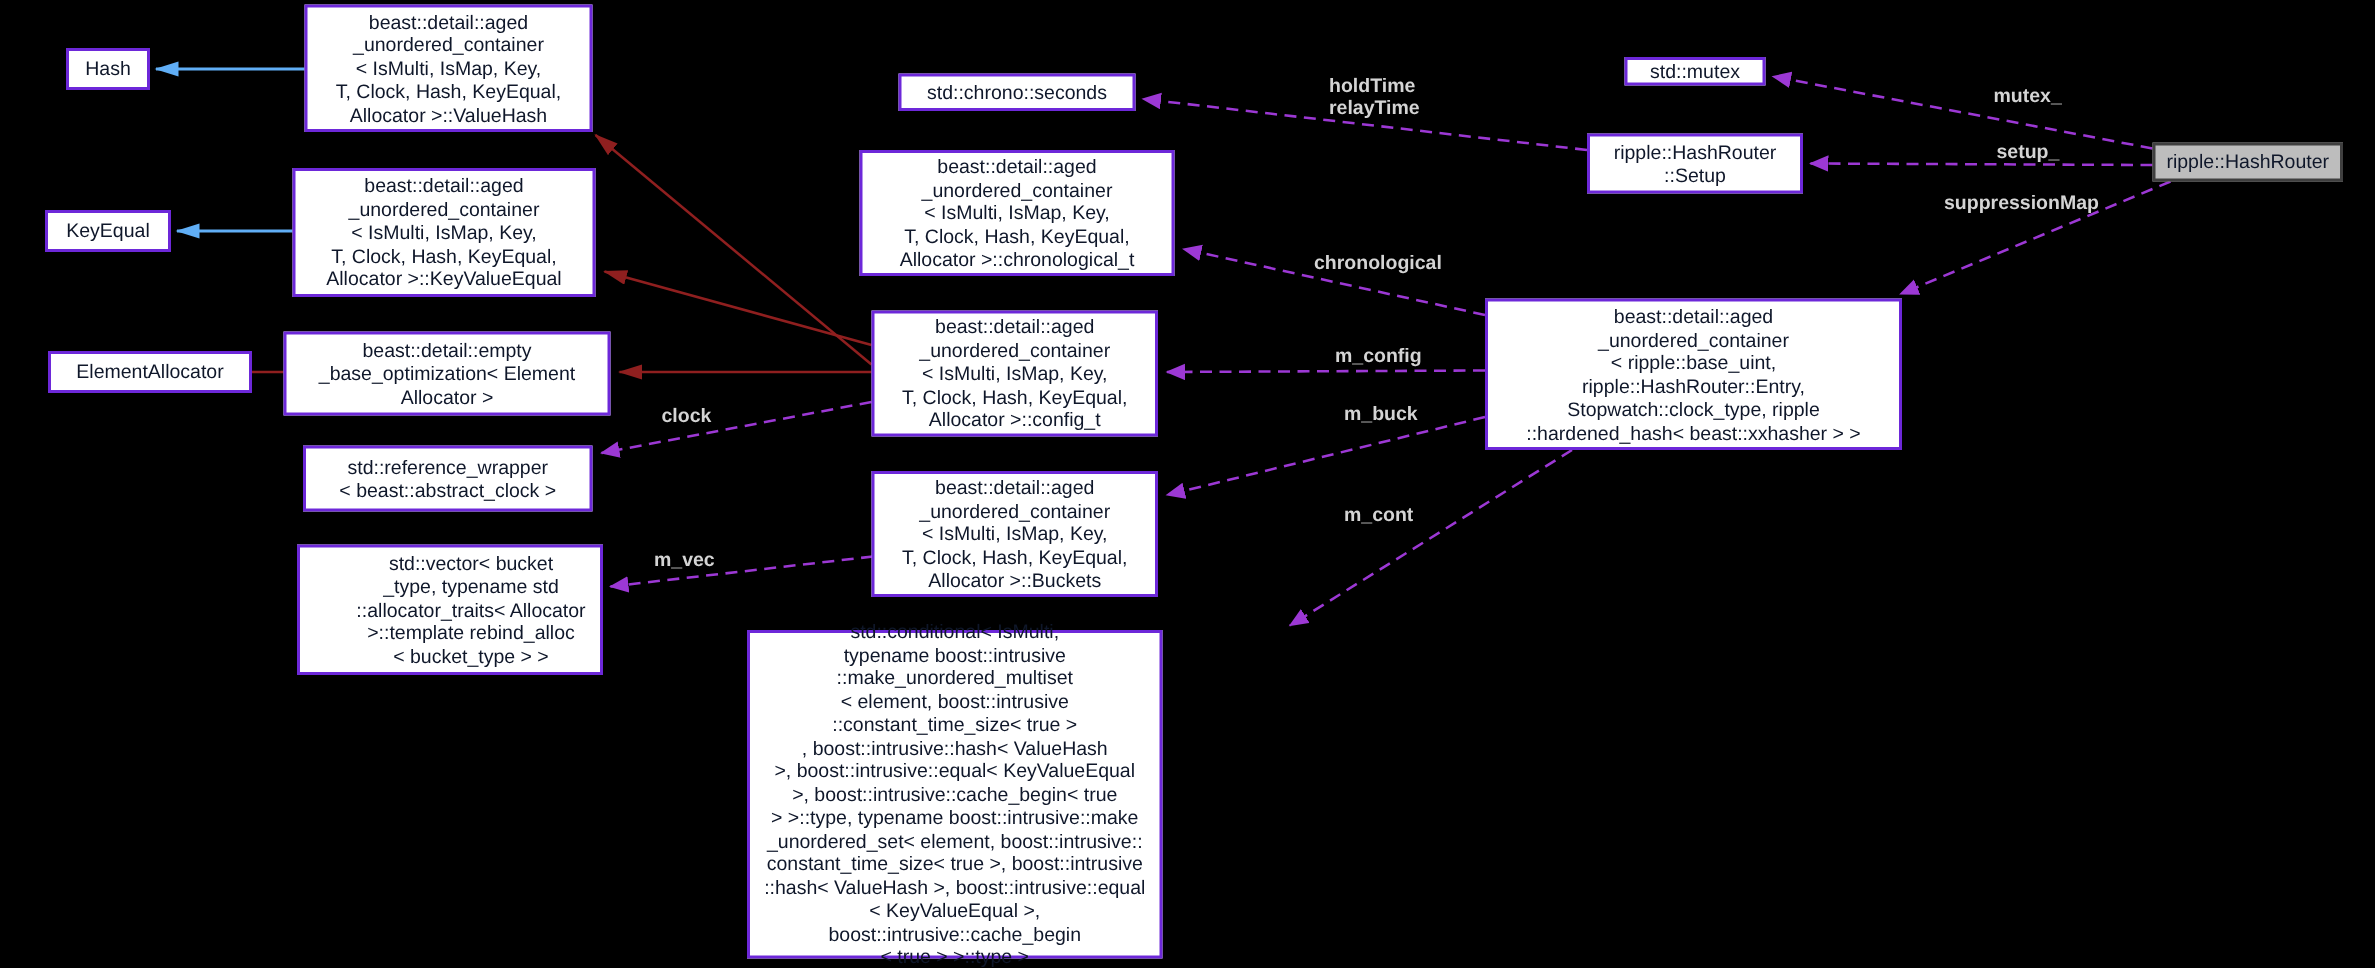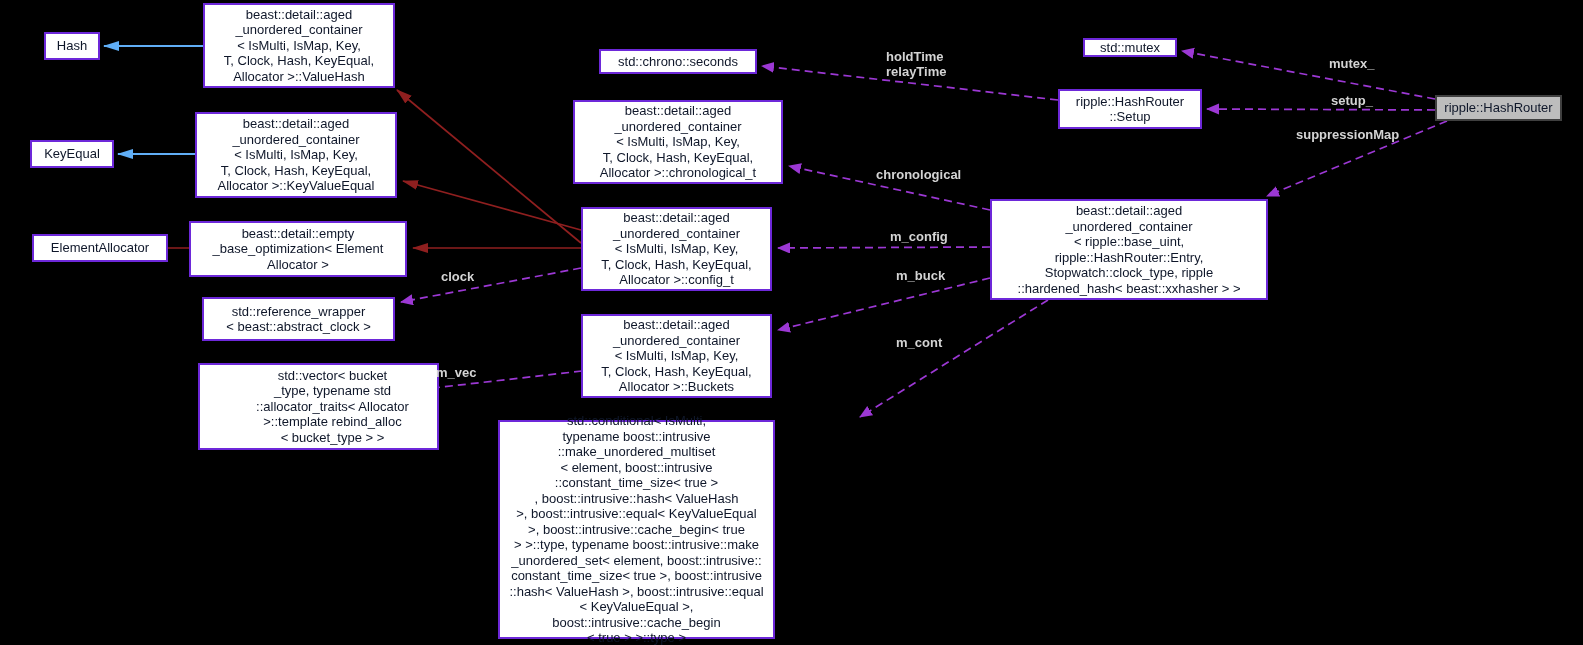--- a/index.html
+++ b/index.html
@@ -89,21 +89,21 @@
 _unordered_container
 &lt; IsMulti, IsMap, Key,
 T, Clock, Hash, KeyEqual,
 Allocator &gt;::KeyValueEqual</div>
       <div class="node" style="left: 4px; top: 234px; width: 136px; height: 28px; margin-left: 28px;">ElementAllocator</div>
       <div class="node" style="left: 189px; top: 221px; width: 218px; height: 56px;">beast::detail::empty
 _base_optimization&lt; Element
 Allocator &gt;</div>
       <div class="node" style="left: 202px; top: 297px; width: 193px; height: 44px;">std::reference_wrapper
 &lt; beast::abstract_clock &gt;</div>
-      <div class="node" style="left: 198px; top: 363px; width: 241px; height: 87px; padding-left: 31px;">std::vector&lt; bucket
+      <div class="node" style="left: 198px; top: 363px; width: 204px; height: 87px; padding-left: 31px;">std::vector&lt; bucket
 _type, typename std
 ::allocator_traits&lt; Allocator
 &gt;::template rebind_alloc
 &lt; bucket_type &gt; &gt;</div>
       <div class="node" style="left: 599px; top: 49px; width: 158px; height: 25px;">std::chrono::seconds</div>
       <div class="node" style="left: 573px; top: 100px; width: 210px; height: 84px;">beast::detail::aged
 _unordered_container
 &lt; IsMulti, IsMap, Key,
 T, Clock, Hash, KeyEqual,
 Allocator &gt;::chronological_t</div>

